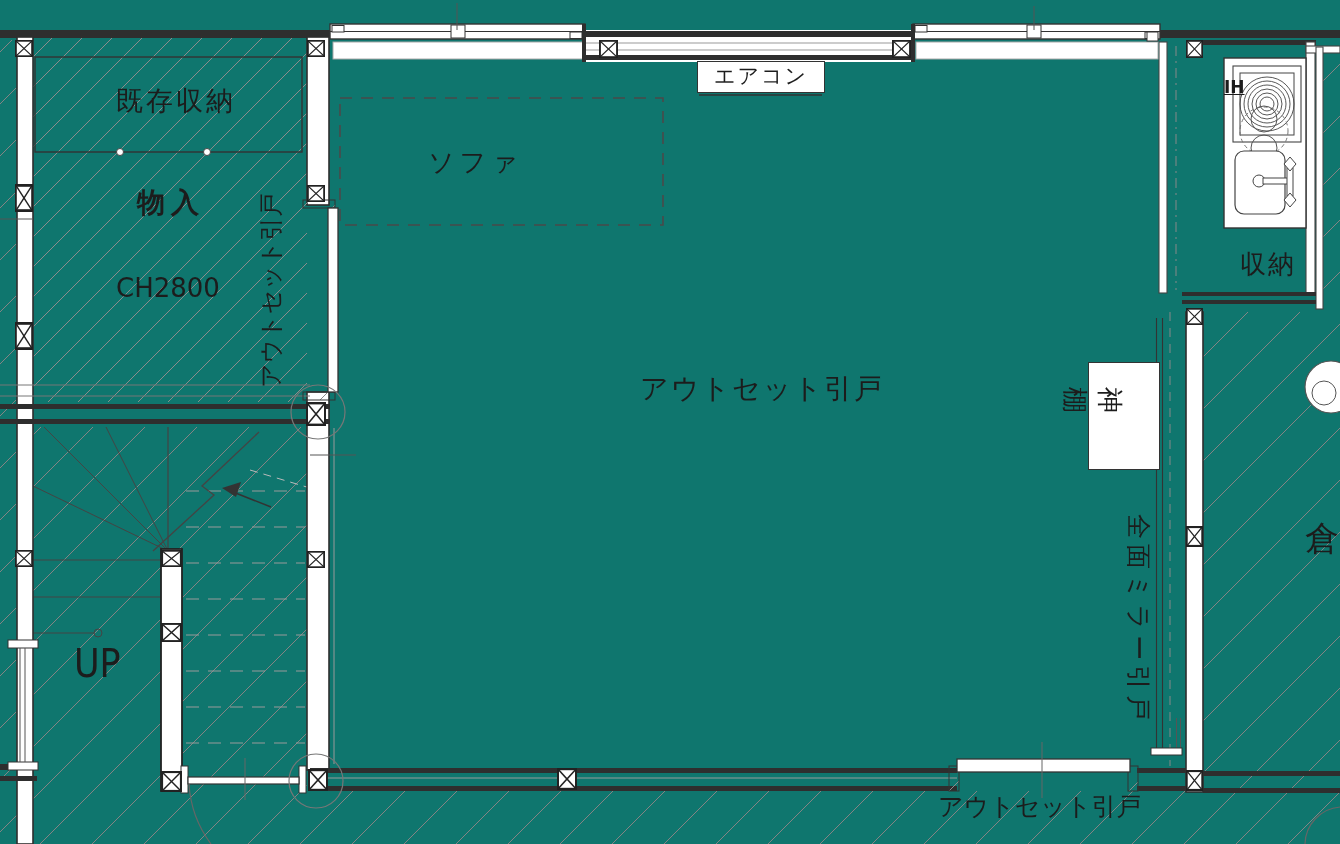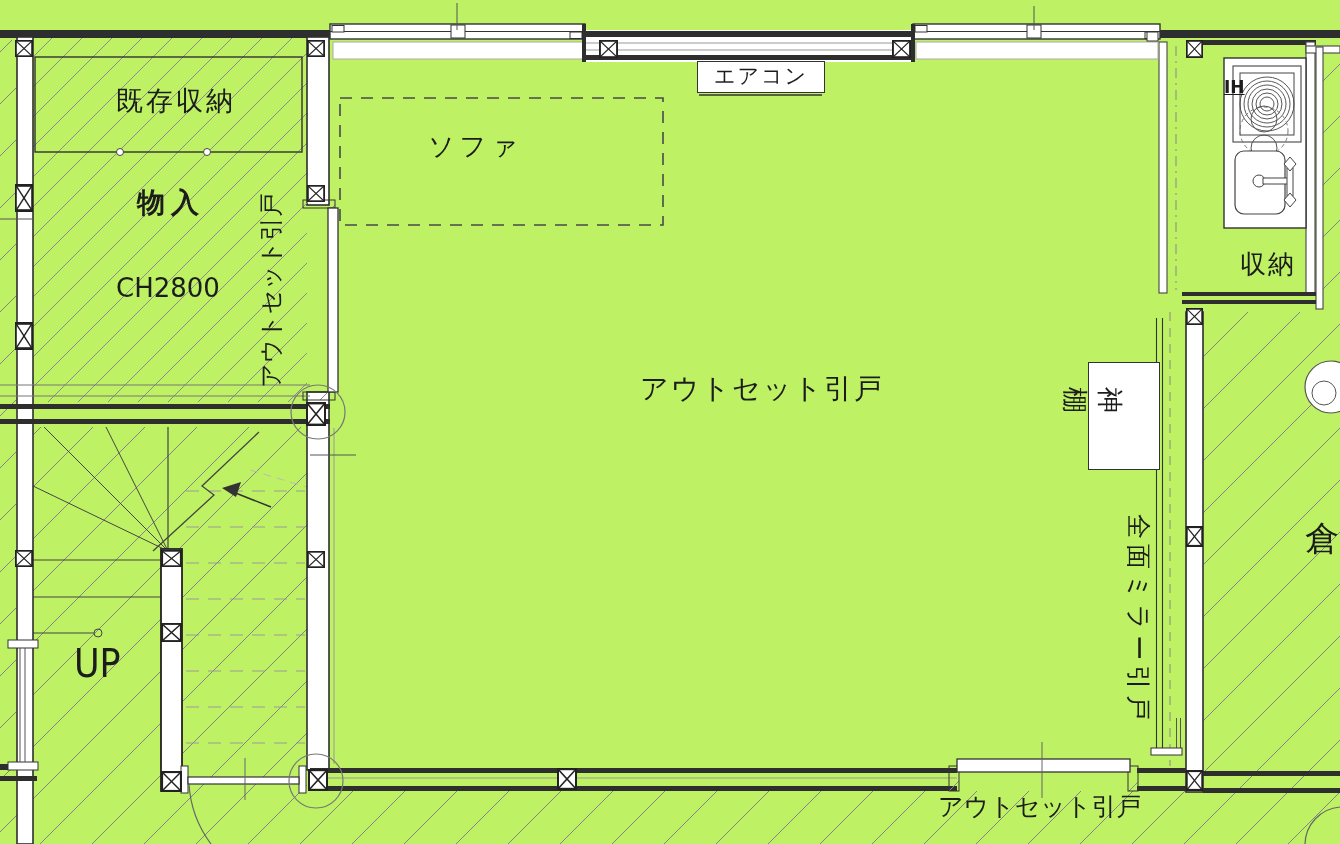--- a/index.html
+++ b/index.html
@@ -1,16 +1,16 @@
 <!DOCTYPE html>
 <html><head>
 <meta charset="utf-8">
 <style>
   html,body{margin:0;padding:0;background:#fff;}
-  #plan{position:relative;width:1340px;height:844px;background:#bef264;overflow:hidden;
+  #plan{position:relative;width:1340px;height:844px;background:#0f766e;overflow:hidden;
         font-family:"DejaVu Sans","Liberation Sans",sans-serif;color:#1c1c1c;}
   #linework{position:absolute;left:0;top:0;z-index:0;}
   .lbl{position:absolute;z-index:2;white-space:nowrap;line-height:1.1;color:#1c1c1c;}
   .boxlbl{position:absolute;z-index:1;background:#fff;border:1.6px solid #333;
           display:flex;align-items:flex-start;justify-content:center;}
   .rot90{transform:rotate(90deg);transform-origin:0 0;}
   .rotm90{transform:rotate(-90deg);transform-origin:0 0;}
   .ctr{text-align:right;}
 </style>
 </head>
@@ -231,21 +231,21 @@
 </svg>
 
 <div class="lbl" style="left:116px;top:86px;font-size:27px;letter-spacing:3px;">既存収納</div>
 
 <div class="lbl" style="left:137px;top:188px;font-size:28px;letter-spacing:6px;font-weight:bold;">物入</div>
 
 <div class="lbl" style="left:116px;top:236px;font-size:26px;margin-top:38px;">CH2800</div>
 
 <div class="lbl rotm90" style="left:258px;top:388px;font-size:24px;">アウトセット引戸</div>
 
-<div class="lbl" style="left:428px;top:132px;font-size:26px;letter-spacing:5px;">ソファ</div>
+<div class="lbl" style="left:428px;top:148px;font-size:26px;letter-spacing:5px;">ソファ</div>
 
 <div class="boxlbl" style="left:697px;top:61px;width:126px;height:30px;">
   <span style="font-size:21px;letter-spacing:2px;">エアコン</span>
 </div>
 
 <div class="lbl ctr" style="left:640px;top:374px;width:240px;font-size:28px;letter-spacing:2px;">アウトセット引戸</div>
 
 
 <div class="lbl" style="left:1224px;top:78px;font-size:17px;font-weight:600;text-decoration:underline;">IH</div>
 

